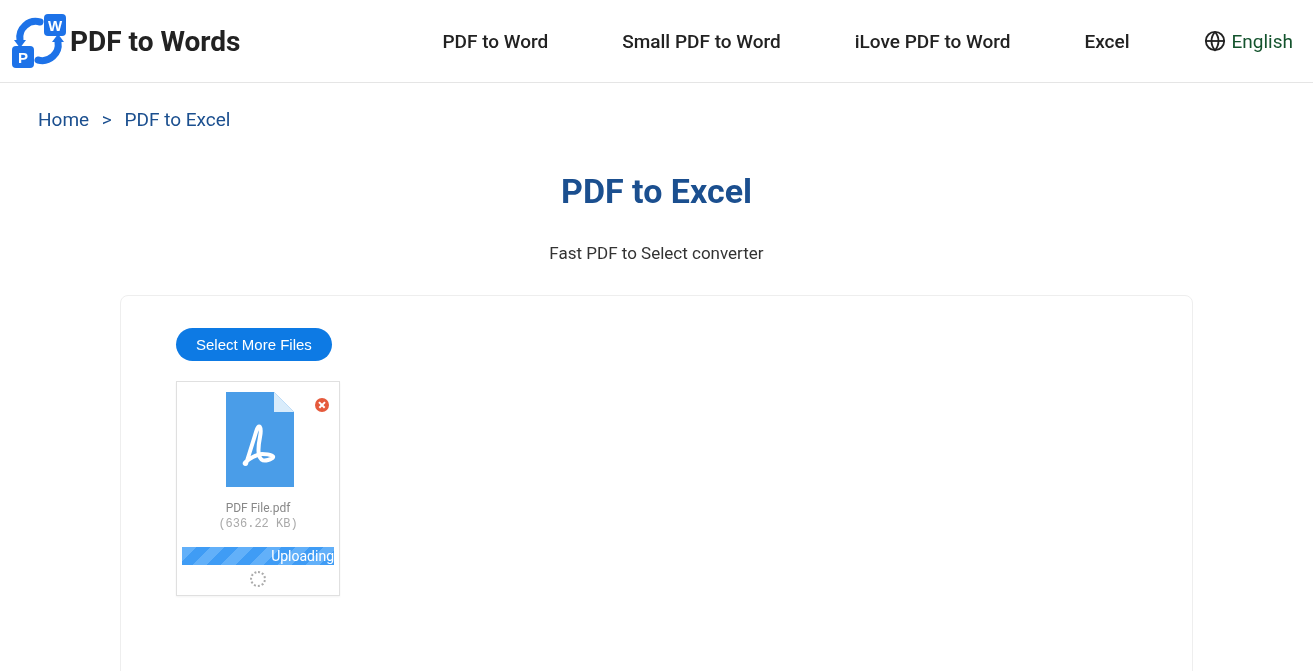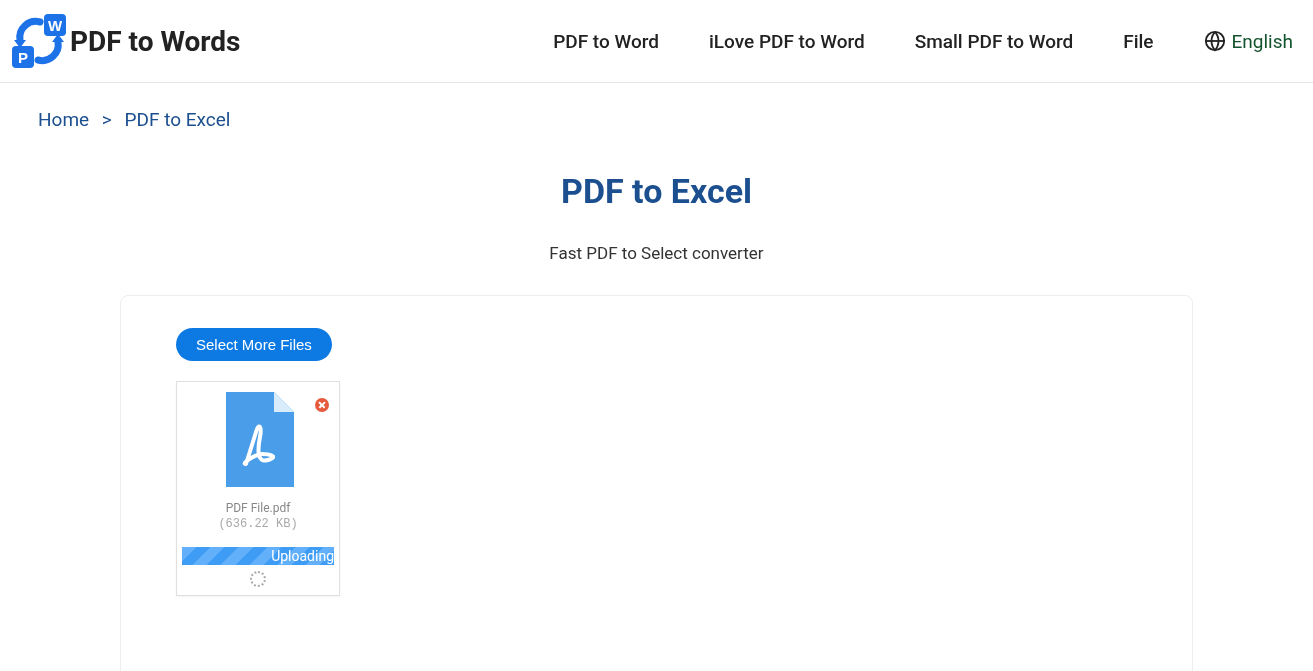--- a/index.html
+++ b/index.html
@@ -31,21 +31,21 @@
     }
     .logo-text {
       font-size: 28px;
       font-weight: 700;
       color: #222;
       white-space: nowrap;
     }
     .nav {
       display: flex;
       align-items: flex-end;
-      gap: 50px;
+      gap: 74px;
       margin-left: auto;
     }
     .nav-item {
       font-size: 19px;
       font-weight: 500;
       color: #222;
       cursor: pointer;
       white-space: nowrap;
     }
     .lang-selector {
@@ -196,23 +196,23 @@
         <path d="M 30 10 A 16 16 0 0 0 10 28" stroke="#1d72e8" stroke-width="7" fill="none" stroke-linecap="round"></path>
         <polygon points="4,28 16,28 10,36" fill="#1d72e8"></polygon>
         <path d="M 28 48 A 16 16 0 0 0 48 30" stroke="#1d72e8" stroke-width="7" fill="none" stroke-linecap="round"></path>
         <polygon points="42,30 54,30 48,22" fill="#1d72e8"></polygon>
       </svg>
     </div>
     <span class="logo-text">PDF to Words</span>
   </div>
   <nav class="nav">
     <span class="nav-item">PDF to Word</span>
+    <span class="nav-item">Small PDF to Word</span>
     <span class="nav-item">iLove PDF to Word</span>
-    <span class="nav-item">Small PDF to Word</span>
-    <span class="nav-item">File</span>
+    <span class="nav-item">Excel</span>
     <div class="lang-selector">
       <svg class="globe-icon" viewBox="0 0 24 24" fill="none" stroke="#222" stroke-width="2">
         <circle cx="12" cy="12" r="10"></circle>
         <line x1="2" y1="12" x2="22" y2="12"></line>
         <path d="M12 2 a15 15 0 0 1 0 20 a15 15 0 0 1 0 -20"></path>
       </svg>
       <span>English</span>
     </div>
   </nav>
 </header>

